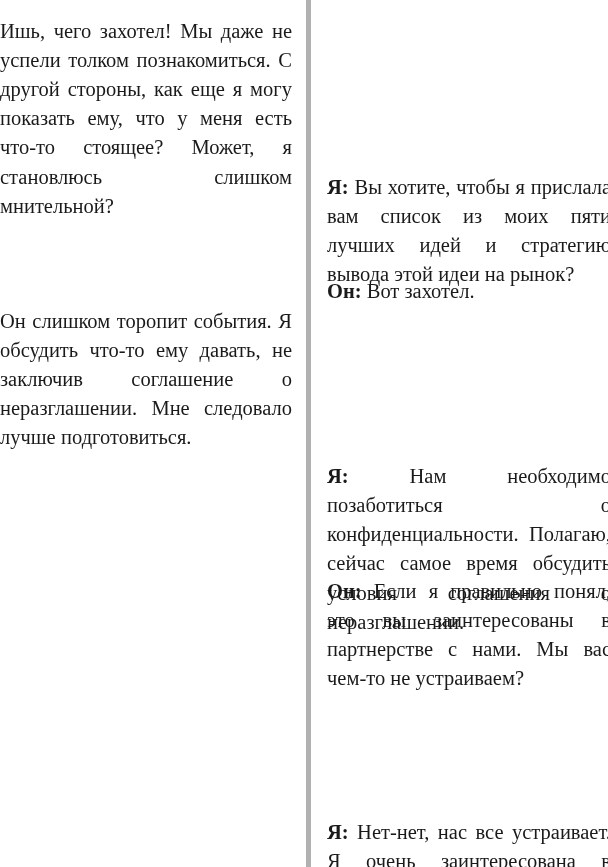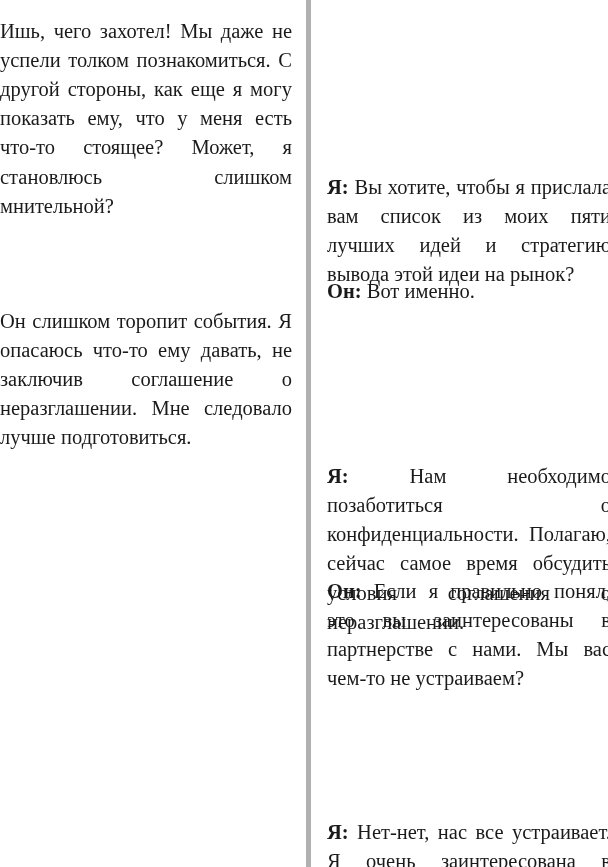--- a/index.html
+++ b/index.html
@@ -96,35 +96,35 @@
     overflow: hidden;
   }
 </style>
 </head>
 <body>
 
 <div id="page">
 
   <div class="col-left">
     <p class="para p1">Ишь, чего захотел! Мы даже не успели толком познакомиться. С другой стороны, как еще я могу показать ему, что у меня есть что-то стоящее? Может, я становлюсь слишком мнительной?</p>
-    <p class="para p2">Он слишком торопит события. Я опасаюсь что-то ему давать, не заключив соглашение о неразглашении. Мне следовало лучше подготовиться.</p>
+    <p class="para p2">Он слишком торопит события. Я обсудить что-то ему давать, не заключив соглашение о неразглашении. Мне следовало лучше подготовиться.</p>
   </div>
 
   <div class="column-divider"></div>
 
   <div class="col-right">
 
     <p class="speech s1">
       <span class="speaker">Я:</span>
       <span class="speech-text">Вы хотите, чтобы я прислала вам список из моих пяти лучших идей и стратегию вывода этой идеи на рынок?</span>
     </p>
 
     <p class="speech s2">
       <span class="speaker">Он:</span>
-      <span class="speech-text">Вот именно.</span>
+      <span class="speech-text">Вот захотел.</span>
     </p>
 
     <p class="speech s3">
       <span class="speaker">Я:</span>
       <span class="speech-text">Нам необходимо позаботиться о конфиденциальности. Полагаю, сейчас самое время обсудить условия соглашения о неразглашении.</span>
     </p>
 
     <p class="speech s4">
       <span class="speaker">Он:</span>
       <span class="speech-text">Если я правильно понял, это вы заинтересованы в партнерстве с нами. Мы вас чем-то не устраиваем?</span>

